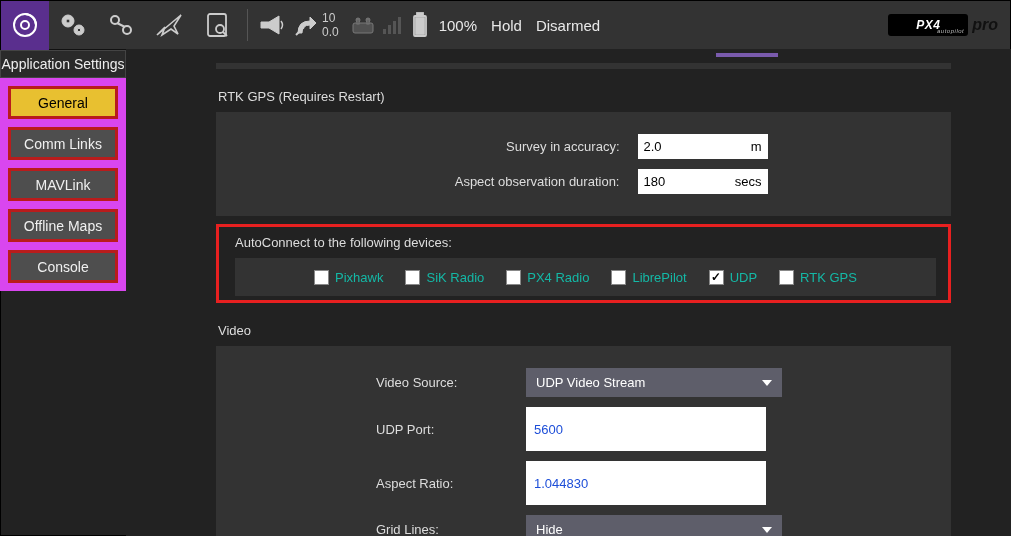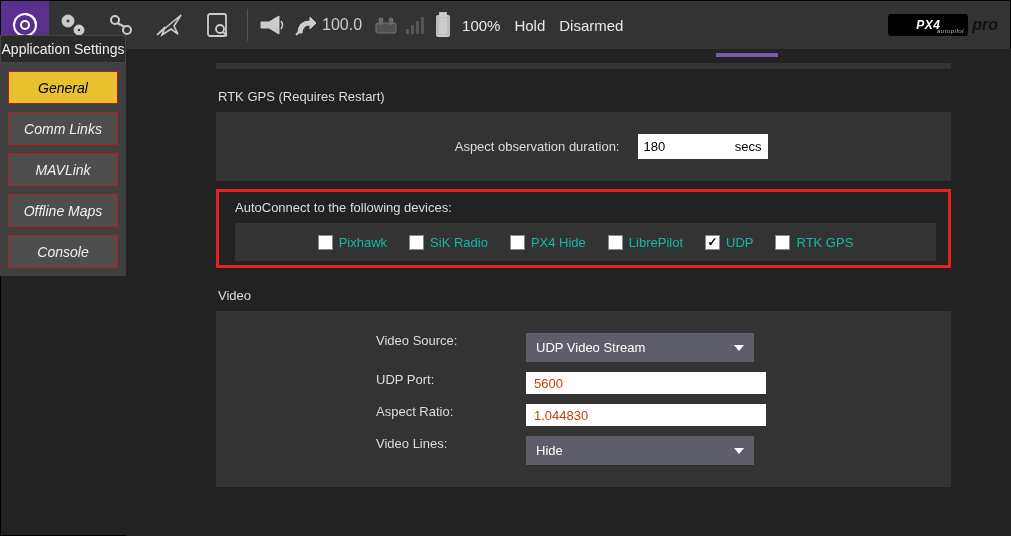--- a/index.html
+++ b/index.html
@@ -26,53 +26,52 @@
     background: #5a2f8e;
     display:flex;align-items:center;justify-content:center;
   }
   .tbtn {
     width: 48px; height: 49px;
     display:flex;align-items:center;justify-content:center;
     color:#ccc;
   }
   .tbtn svg { stroke:#ccc; }
   .tool-sep { width:1px;height:32px;background:#555;margin:0 6px; }
-  .tool-stack { display:flex;flex-direction:row;font-size:16px;color:#ccc;line-height:1.2;margin-right:8px;}
+  .tool-stack { display:flex;flex-direction:column;font-size:12px;color:#ccc;line-height:1.2;margin-right:8px;}
   .tool-text { font-size:15px;color:#e8e8e8;margin-left:6px;margin-right:8px;}
   .spacer { flex: 1; }
   .px4logo {
     width:80px;height:22px;background:#000;border-radius:3px;color:#fff;
     display:flex;align-items:center;justify-content:center;
     font-style:italic;font-weight:bold;font-size:12px;letter-spacing:0.5px;
     margin-right:4px;
   }
   .px4sub { position:absolute; font-size:6px; color:#bbb; font-style:italic; bottom:2px; right:4px; font-weight:normal;}
   .pro { font-style:italic;font-weight:bold;font-size:16px;color:#111;margin-right:12px;}
   
   .sidebar {
     position: absolute;
-    top: 35px; left: 0;
+    top: 50px; left: 0;
     width: 126px;
-    background: #404040;
+    background: #d946ef;
   }
   .sidebar-title {
     background: #2a2a2a;
     height: 28px;
     display:flex;align-items:center;justify-content:center;
     font-size:14px;color:#eee;
     border:1px solid #444;
   }
   .sidebar-item {
     height: 33px;
     margin: 8px 8px;
     background: #4e4e4e;
     display:flex;align-items:center;justify-content:center;
     font-size:14px;color:#f0f0f0;
-    border:1px solid #b91c1c;
-    font-style:italic;
+    border:3px solid #b91c1c;
   }
   .sidebar-item.active { background:#e8c030; color:#000; }
   
   .main {
     position:absolute;
     top:49px; left:126px; right:0; bottom:0;
     background:#222;
     overflow:hidden;
   }
   .tabstrip {
@@ -99,31 +98,31 @@
     margin: 8px 0 6px 0;
   }
   .autoconnect-title { font-size:13px;color:#ddd;margin-bottom:8px;}
   .checkrow { display:flex;align-items:center;justify-content:center;gap:22px;height:38px;background:#333; }
   .cb { display:flex;align-items:center;gap:6px;font-size:13px;color:#14b8a6;}
   .cb .box {
     width:15px;height:15px;background:#fff;border:1px solid #888;
     display:flex;align-items:center;justify-content:center;
   }
   .cb .box.checked::after { content:"✓"; font-size:12px;color:#000;font-weight:bold;line-height:1;}
-  .form-row { display:flex;gap:20px;margin:10px 0; }
+  .form-row { display:flex;align-items:center;gap:20px;margin:10px 0; }
   .form-row .lab2 { width:130px;color:#ddd;font-size:13px;}
   .select {
-    width:228px;height:29px;background:#5e5e6a;color:#fff;display:flex;
+    width:256px;height:29px;background:#5e5e6a;color:#fff;display:flex;
     align-items:center;padding:8px 10px;justify-content:space-between;font-size:13px;
   }
   .select .tri {
     width:0;height:0;border-left:5px solid transparent;border-right:5px solid transparent;
     border-top:6px solid #fff;
   }
-  .textin { width:240px;height:22px;background:#fff;color:#c2410c;padding:0 8px;
+  .textin { width:240px;height:44px;background:#fff;color:#1d4ed8;padding:0 8px;
     display:flex;align-items:center;font-size:13px;}
   .videoform { padding-left:160px; }
   .signal-bars { display:flex;align-items:flex-end;gap:2px;height:18px;margin-left:4px;margin-right:6px;}
   .signal-bars span { width:3px;background:#555;}
   .signal-bars span:nth-child(1){height:5px}
   .signal-bars span:nth-child(2){height:9px}
   .signal-bars span:nth-child(3){height:13px}
   .signal-bars span:nth-child(4){height:17px}
 </style>
 </head>
@@ -224,20 +223,27 @@
 </div>
 
 <div class="main">
   <div class="tabstrip"></div>
   <div class="scroll">
     <div class="panel" style="height:6px;padding:0;margin-bottom:4px;"></div>
 
     <div class="section-title">RTK GPS (Requires Restart)</div>
     <div class="panel">
       <div class="row">
+        <label class="lab">Survey in accuracy:</label>
+        <div class="input-unit">
+          <span>2.0</span>
+          <span>m</span>
+        </div>
+      </div>
+      <div class="row">
         <label class="lab">Aspect observation duration:</label>
         <div class="input-unit">
           <span>180</span>
           <span>secs</span>
         </div>
       </div>
     </div>
 
     <div class="redbox">
       <div class="autoconnect-title">AutoConnect to the following devices:</div>
@@ -245,21 +251,21 @@
         <div class="cb">
             <span class="box"></span>
             <span>Pixhawk</span>
           </div>
         <div class="cb">
             <span class="box"></span>
             <span>SiK Radio</span>
           </div>
         <div class="cb">
             <span class="box"></span>
-            <span>PX4 Hide</span>
+            <span>PX4 Radio</span>
           </div>
         <div class="cb">
             <span class="box"></span>
             <span>LibrePilot</span>
           </div>
         <div class="cb">
             <span class="box checked"></span>
             <span>UDP</span>
           </div>
         <div class="cb">
@@ -284,21 +290,21 @@
             <span>5600</span>
           </div>
       </div>
       <div class="form-row">
         <span class="lab2">Aspect Ratio:</span>
         <div class="textin">
             <span>1.044830</span>
           </div>
       </div>
       <div class="form-row">
-        <span class="lab2">Video Lines:</span>
+        <span class="lab2">Grid Lines:</span>
         <div class="select">
           <span>Hide</span>
           <span class="tri"></span>
         </div>
       </div>
     </div>
 
   </div>
 </div>
 

